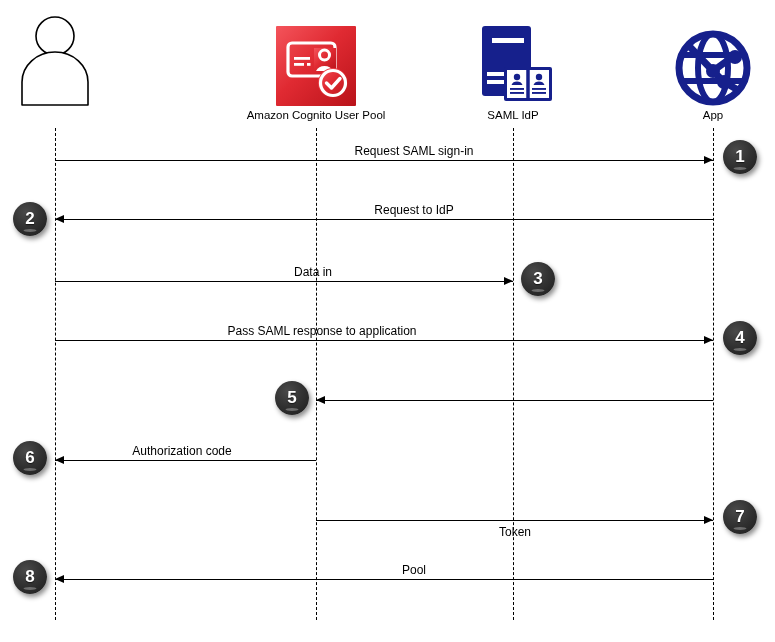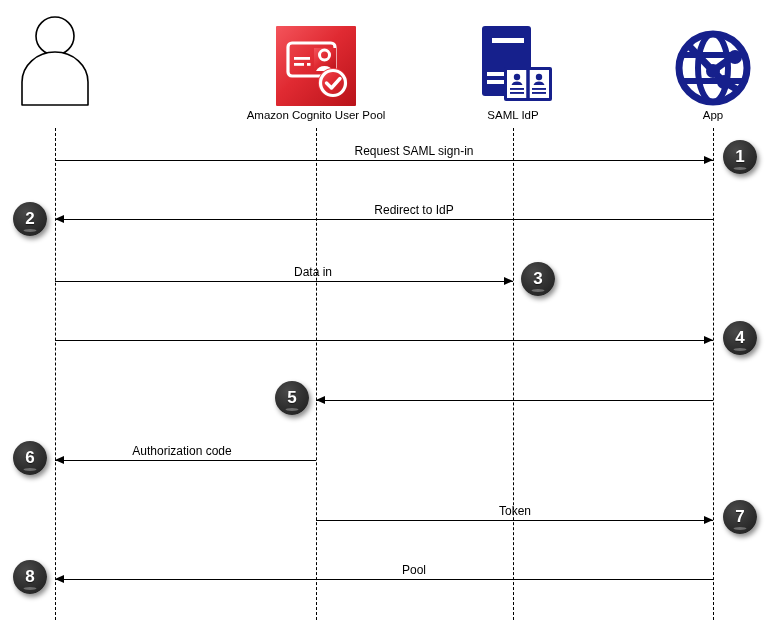--- a/index.html
+++ b/index.html
@@ -195,44 +195,45 @@
   <div class="lifeline" style="left:55px;  top:128px; height:492px;"></div>
   <div class="lifeline" style="left:316px; top:128px; height:492px;"></div>
   <div class="lifeline" style="left:513px; top:128px; height:492px;"></div>
   <div class="lifeline" style="left:713px; top:128px; height:492px;"></div>
 
   <div class="msg-label" style="left:414px; top:144px;">Request SAML sign-in</div>
   <div class="msg-line" style="left:55px; top:160px; width:658px;"></div>
   <div class="arrowhead right" style="left:704px; top:155.5px;"></div>
   <div class="badge" style="left:723px; top:140px;">1</div>
 
-  <div class="msg-label" style="left:414px; top:203px;">Redirect to IdP</div>
+  <div class="msg-label" style="left:414px; top:203px;">Request to IdP</div>
   <div class="msg-line" style="left:55px; top:219px; width:658px;"></div>
   <div class="arrowhead left" style="left:55px; top:214.5px;"></div>
   <div class="badge" style="left:13px; top:202px;">2</div>
 
   <div class="msg-label" style="left:313px; top:265px;">Data in</div>
   <div class="msg-line" style="left:55px; top:281px; width:458px;"></div>
   <div class="arrowhead right" style="left:504px; top:276.5px;"></div>
   <div class="badge" style="left:521px; top:262px;">3</div>
 
+  <div class="msg-label" style="left:322px; top:324px;">Pass SAML response to application</div>
   <div class="msg-line" style="left:55px; top:340px; width:658px;"></div>
   <div class="arrowhead right" style="left:704px; top:335.5px;"></div>
   <div class="badge" style="left:723px; top:321px;">4</div>
 
   <div class="msg-line" style="left:316px; top:400px; width:397px;"></div>
   <div class="arrowhead left" style="left:316px; top:395.5px;"></div>
   <div class="badge" style="left:275px; top:381px;">5</div>
 
   <div class="msg-label" style="left:182px; top:444px;text-align:right;">Authorization code</div>
   <div class="msg-line" style="left:55px; top:460px; width:261px;"></div>
   <div class="arrowhead left" style="left:55px; top:455.5px;"></div>
   <div class="badge" style="left:13px; top:441px;">6</div>
 
-  <div class="msg-label" style="left:515px; top:504px;">Token</div>
+  <div class="msg-label" style="left:515px; top:525px;">Token</div>
   <div class="msg-line" style="left:316px; top:520px; width:397px;"></div>
   <div class="arrowhead right" style="left:704px; top:515.5px;"></div>
   <div class="badge" style="left:723px; top:500px;">7</div>
 
   <div class="msg-label" style="left:414px; top:563px;">Pool</div>
   <div class="msg-line" style="left:55px; top:579px; width:658px;"></div>
   <div class="arrowhead left" style="left:55px; top:574.5px;"></div>
   <div class="badge" style="left:13px; top:560px;">8</div>
 
 </div>

